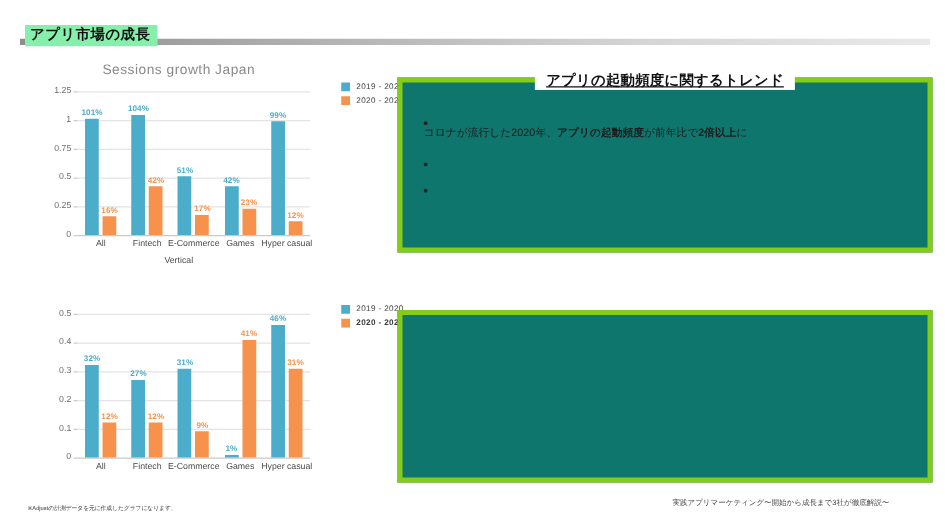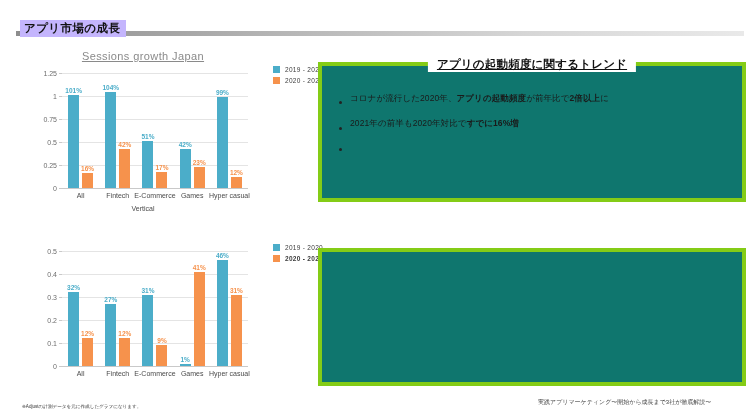--- a/index.html
+++ b/index.html
@@ -10,30 +10,30 @@
   }
   .slide{position:absolute;inset:0;}
 
   
   .hdr{position:absolute;left:0;top:20px;width:756px;height:18px;}
   .hdr-rule{
     position:absolute;left:16px;top:11px;width:728px;height:5px;
     background:linear-gradient(to right,#8d8d8d 0%,#b4b4b4 35%,#d6d6d6 70%,#e9e9e9 100%);
   }
   .hdr-title{
-    position:absolute;left:20px;top:0px;background:#c4b5fd;padding:0 6px 0 4px;
+    position:absolute;left:20px;top:0px;background:#86efac;padding:0 6px 0 4px;
     font-size:11.5px;font-weight:bold;color:#111;letter-spacing:.4px;
     line-height:17px;white-space:nowrap;
   }
 
   
   .chart{position:absolute;}
   .chart-title{
     position:absolute;left:0;top:0;width:100%;text-align:center;
-    font-size:11px;color:#8a8a8a;letter-spacing:.4px;white-space:nowrap;text-decoration:underline;
+    font-size:11px;color:#8a8a8a;letter-spacing:.4px;white-space:nowrap;
   }
   .plot{position:absolute;}
   .gridline{position:absolute;left:0;height:1px;background:#e4e4e4;width:100%;}
   .axisline{position:absolute;left:0;height:1px;background:#c9c9c9;width:100%;}
   .ytick{
     position:absolute;right:100%;margin-right:5px;
     font-size:7px;color:#6d6d6d;white-space:nowrap;transform:translateY(-50%);
     text-align:right;
   }
   .tickmark{position:absolute;right:100%;width:3px;height:1px;background:#c9c9c9;}
@@ -62,21 +62,21 @@
   .legend-lbl.bold{font-weight:bold;}
 
   
   .callout{position:absolute;border:4px solid #84cc16;background:#0f766e;}
   .callout-title{
     position:absolute;left:50%;transform:translateX(-50%);top:-9px;
     background:#fff;padding:0 9px;font-size:11.5px;font-weight:bold;color:#111;
     text-decoration:underline;white-space:nowrap;letter-spacing:.2px;
   }
   .bullets{position:absolute;left:17px;right:10px;top:26px;}
-  .bullet{display:flex;align-items:flex-end;margin-bottom:13px;}
+  .bullet{display:flex;align-items:flex-start;margin-bottom:13px;flex-direction:column;}
   .dot{
     width:3px;height:3px;border-radius:50%;background:#222;
     margin:5px 8px 0 0;flex:0 0 auto;
   }
   .btext{font-size:8.5px;color:#1a1a1a;line-height:1.45;letter-spacing:.1px;}
   .btext b{font-weight:bold;}
   .btext.ul{font-weight:bold;text-decoration:underline;}
 
   
   .note{position:absolute;font-size:4.6px;color:#333;white-space:nowrap;}
@@ -252,21 +252,20 @@
 
   <div class="callout" style="left:318px;top:62px;width:420px;height:132px;">
     <div class="callout-title">アプリの起動頻度に関するトレンド</div>
     <div class="bullets" id="bullets0">
         <div class="bullet">
           <span class="dot"></span>
           <span class="btext">コロナが流行した2020年、<b>アプリの起動頻度</b>が前年比で<b>2倍以上</b>に</span>
         </div>
         <div class="bullet">
           <span class="dot"></span>
-          <span class="btext">2021年の前半も2020年対比で<b>すでに16%増</b></span>
         </div>
         <div class="bullet">
           <span class="dot"></span>
         </div>
       </div>
   </div>
 
   <div class="callout" style="left:318px;top:248px;width:420px;height:130px;">
   </div>
 

